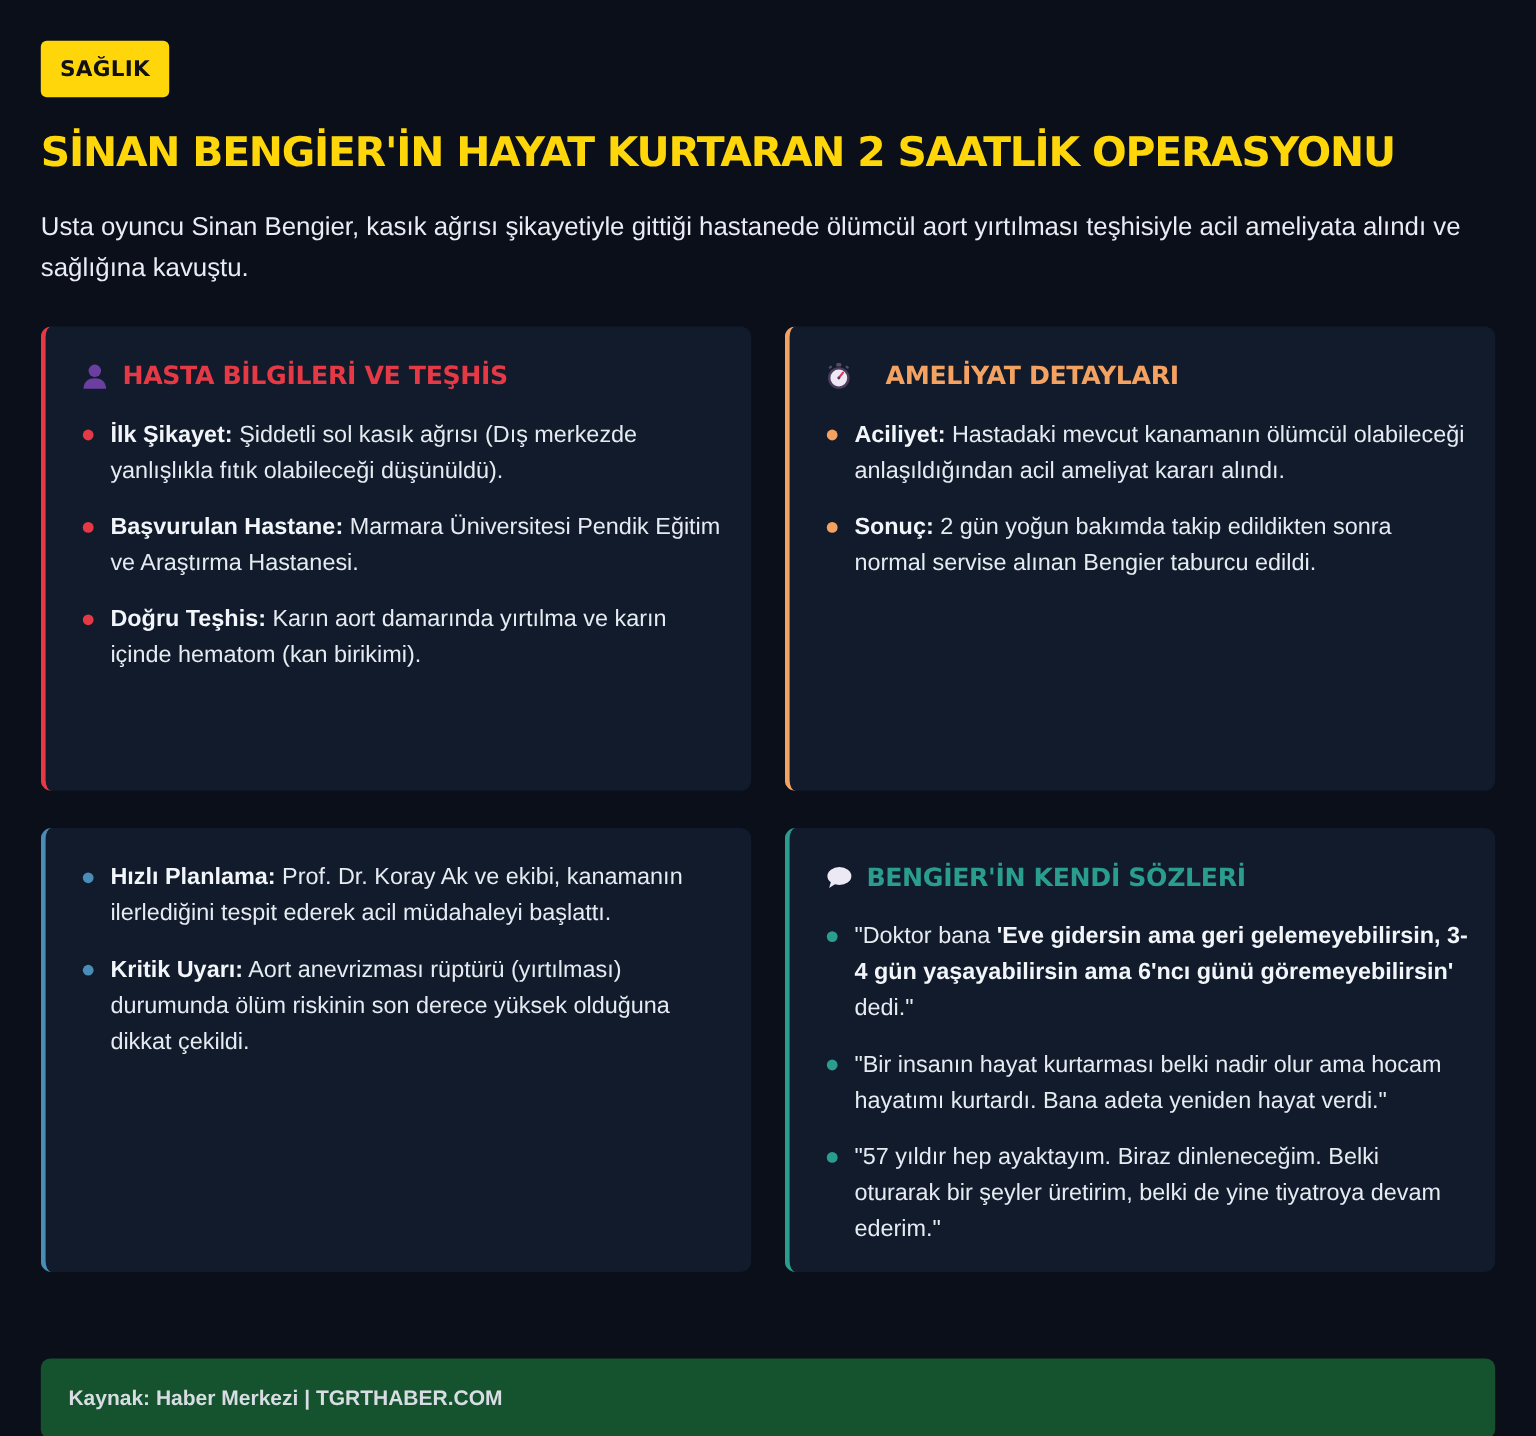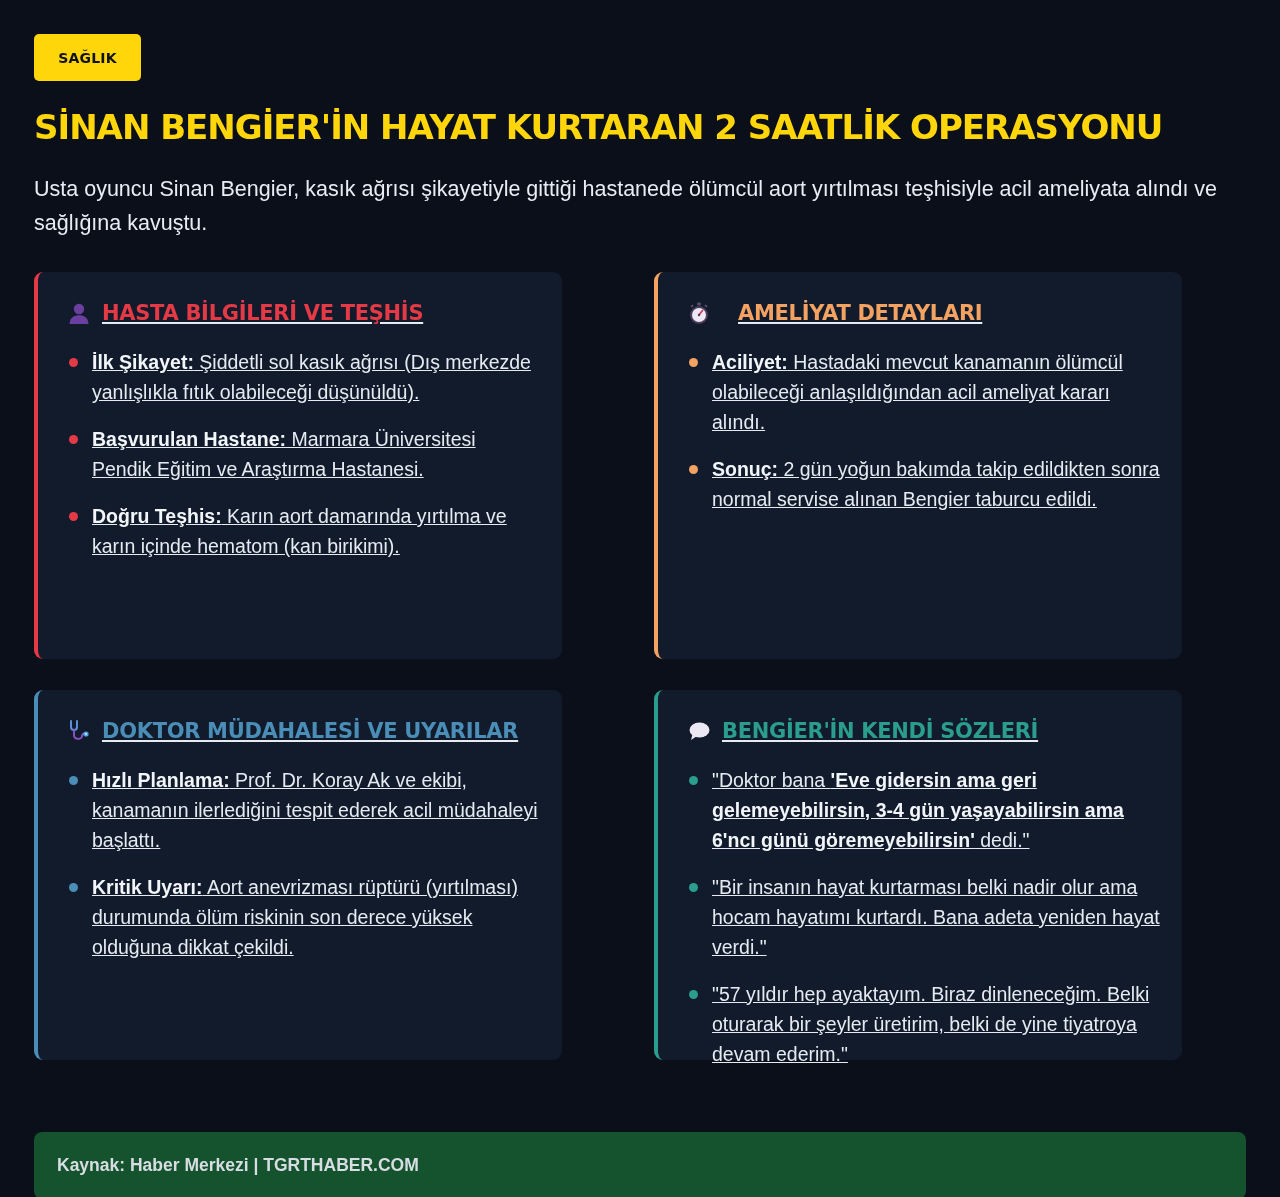--- a/index.html
+++ b/index.html
@@ -17,21 +17,21 @@
     .badge {
       position: absolute;
       left: 34px;
       top: 34px;
       width: 107px;
       height: 47px;
       background: #ffd60a;
       border-radius: 5px;
       color: #111;
       font-weight: bold;
-      font-size: 14px;
+      font-size: 18px;
       display: flex;
       align-items: center;
       justify-content: center;
       letter-spacing: 0.2px;
     }
     .title {
       position: absolute;
       left: 34px;
       top: 104px;
       width: 1220px;
@@ -48,26 +48,25 @@
       left: 34px;
       top: 172px;
       width: 1215px;
       color: #e9edf3;
       font-family: "Liberation Sans", sans-serif;
       font-size: 21.5px;
       line-height: 34px;
     }
     .card {
       position: absolute;
-      width: 528px;
+      width: 592px;
       background: #111b2b;
       border-radius: 9px;
       border-left: 4px solid #f9a8d4;
       padding: 26px 22px 0 28px;
-      text-decoration: underline;
     }
     .card.c1 { left: 34px; top: 272px; height: 387px; border-left-color: #e63946; }
     .card.c2 { left: 654px; top: 272px; height: 387px; border-left-color: #f4a261; }
     .card.c3 { left: 34px; top: 690px; height: 370px; border-left-color: #4a8db7; }
     .card.c4 { left: 654px; top: 690px; height: 370px; border-left-color: #2a9d8f; }
 
     .card-head {
       display: flex;
       align-items: center;
       height: 30px;
@@ -174,31 +173,20 @@
     </span>
     <span class="htext">AMELİYAT DETAYLARI</span>
   </div>
   <ul class="items">
     <li><span class="dot"></span><b>Aciliyet:</b><span> Hastadaki mevcut kanamanın ölümcül olabileceği anlaşıldığından acil ameliyat kararı alındı.</span></li>
     <li><span class="dot"></span><b>Sonuç:</b><span> 2 gün yoğun bakımda takip edildikten sonra normal servise alınan Bengier taburcu edildi.</span></li>
   </ul>
 </section>
 
 <section class="card c3">
-  <div class="card-head">
-    <span class="icon">
-      <svg width="24" height="24" viewBox="0 0 24 24">
-        <path d="M4 2 V8 C4 12 10 12 10 8 V2" fill="none" stroke="#5b8fd6" stroke-width="2" stroke-linecap="round"></path>
-        <path d="M7 11.5 V16 C7 21 15 21 15 17 C15 15 17 14 18.5 14.5" fill="none" stroke="#8a4fc4" stroke-width="2" stroke-linecap="round"></path>
-        <circle cx="19" cy="15" r="2.6" fill="#4fa3e0"></circle>
-        <circle cx="19" cy="15" r="1.1" fill="#cfe6ff"></circle>
-      </svg>
-    </span>
-    <span class="htext">DOKTOR MÜDAHALESİ VE UYARILAR</span>
-  </div>
   <ul class="items">
     <li><span class="dot"></span><b>Hızlı Planlama:</b><span> Prof. Dr. Koray Ak ve ekibi, kanamanın ilerlediğini tespit ederek acil müdahaleyi başlattı.</span></li>
     <li><span class="dot"></span><b>Kritik Uyarı:</b><span> Aort anevrizması rüptürü (yırtılması) durumunda ölüm riskinin son derece yüksek olduğuna dikkat çekildi.</span></li>
   </ul>
 </section>
 
 <section class="card c4">
   <div class="card-head">
     <span class="icon">
       <svg width="24" height="24" viewBox="0 0 24 24">

